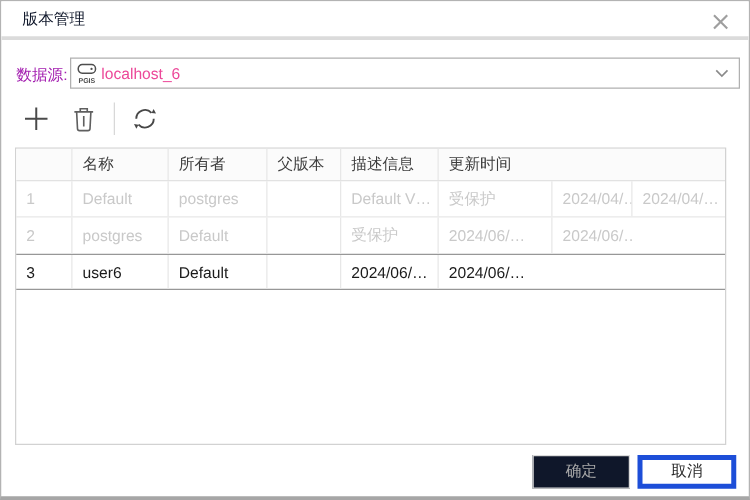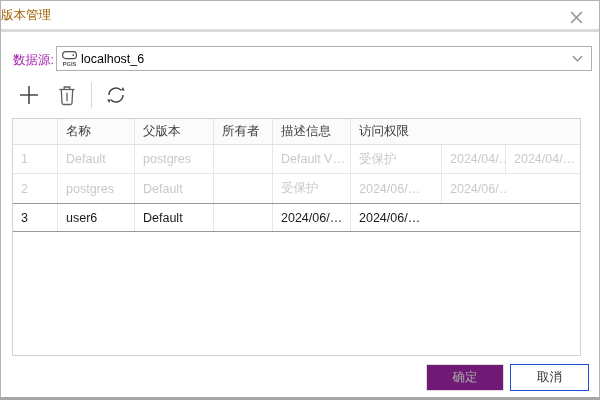--- a/index.html
+++ b/index.html
@@ -5,32 +5,32 @@
   * { margin:0; padding:0; box-sizing:border-box; }
   html,body { width:600px; height:400px; font-family:"Liberation Sans","DejaVu Sans",sans-serif; }
   .dialog{
     position:relative; width:600px; height:400px; background:#ffffff;
     border:1px solid #b3b3b3; border-bottom:3px solid #a6a6a6; overflow:hidden;
   }
   .titlebar{
     position:absolute; left:0; top:0; right:0; height:31px; background:#ffffff;
     border-bottom:3px solid #dbdbdb; display:flex; align-items:center;
   }
-  .title{ font-size:12.5px; color:#a16207; }
+  .title{ margin-left:17px; font-size:12.5px; color:#0f172a; }
   .close-btn{
     position:absolute; right:12px; top:6px; width:22px; height:20px; border:none;
     background:transparent; cursor:pointer; display:flex; align-items:center; justify-content:center;
   }
   .ds-label{ position:absolute; left:12px; top:51px; font-size:12.5px; color:#a21caf; }
   .combo{
     position:absolute; left:55px; top:45px; width:536px; height:25px; background:#fff;
     border:1px solid #b0b0b0; display:flex; align-items:center; cursor:pointer;
   }
   .combo .pgis{ margin:1px 3px 0 4px; display:flex; }
-  .combo-text{ font-size:12.5px; color:#000000; flex:1; }
+  .combo-text{ font-size:12.5px; color:#ec4899; flex:1; }
   .combo .chev{ margin-right:8px; }
   .toolbar{ position:absolute; left:12px; top:78px; height:32px; display:flex; align-items:center; }
   .tool-btn{ width:32px; height:30px; border:none; background:transparent; cursor:pointer;
     display:flex; align-items:center; justify-content:center; margin-right:6px; }
   .tb-sep{ width:1px; height:26px; background:#d8d8d8; margin:0 8px 0 2px; }
   .vtable{
     position:absolute; left:11px; top:117px; width:569px; height:238px;
     background:#fff; border:1px solid #d2d2d2; font-size:12.5px;
   }
   .trow{
@@ -43,22 +43,22 @@
   }
   .trow .cell:last-child{ border-right:none; }
   .thead{ height:26px; background:#fbfbfb; color:#3d3d3d; border-bottom:1px solid #e2e2e2; }
   .r-dis{ height:29px; color:#c9c9c9; }
   .r-dis1{ border-bottom:1px solid #e7e7e7; }
   .r-act{ height:29px; color:#1b1b1b; border-top:1px solid #979797; border-bottom:1px solid #979797; cursor:default; }
   .footer-btn{
     position:absolute; top:363px; height:27px; font-size:12.5px; cursor:pointer;
     font-family:"Liberation Sans","DejaVu Sans",sans-serif;
   }
-  .btn-ok{ left:425px; width:78px; background:#701a75; border:1px solid #dcdcdc; color:#a9a9a9; }
-  .btn-cancel{ left:509px; width:79px; background:#ffffff; border:1px solid #1d4ed8; color:#2b2b2b; }
+  .btn-ok{ left:425px; width:78px; background:#0f172a; border:1px solid #dcdcdc; color:#a9a9a9; }
+  .btn-cancel{ left:509px; width:79px; background:#ffffff; border:4px solid #1d4ed8; color:#2b2b2b; }
 </style>
 </head>
 <body>
 
 <div class="dialog">
 
   <div class="titlebar">
     <span class="title">版本管理</span>
     <button class="close-btn">
       <svg width="15" height="15" viewBox="0 0 15 15">
@@ -108,24 +108,24 @@
         <path fill="#474747" d="M16.2 6.3 L19.8 6.8 L17.9 3.1 Z"></path>
         <path fill="#474747" d="M5.8 15.7 L2.2 15.2 L4.1 18.9 Z"></path>
       </svg>
     </button>
   </div>
 
   <div class="vtable">
     <div class="trow thead">
       <div class="cell"></div>
       <div class="cell">名称</div>
+      <div class="cell">所有者</div>
       <div class="cell">父版本</div>
-      <div class="cell">所有者</div>
       <div class="cell">描述信息</div>
-      <div class="cell">访问权限</div>
+      <div class="cell">更新时间</div>
     </div>
 
     <div class="trow r-dis r-dis1">
       <div class="cell">1</div>
       <div class="cell">Default</div>
       <div class="cell">postgres</div>
       <div class="cell"></div>
       <div class="cell">Default V…</div>
       <div class="cell">受保护</div>
       <div class="cell">2024/04/…</div>

